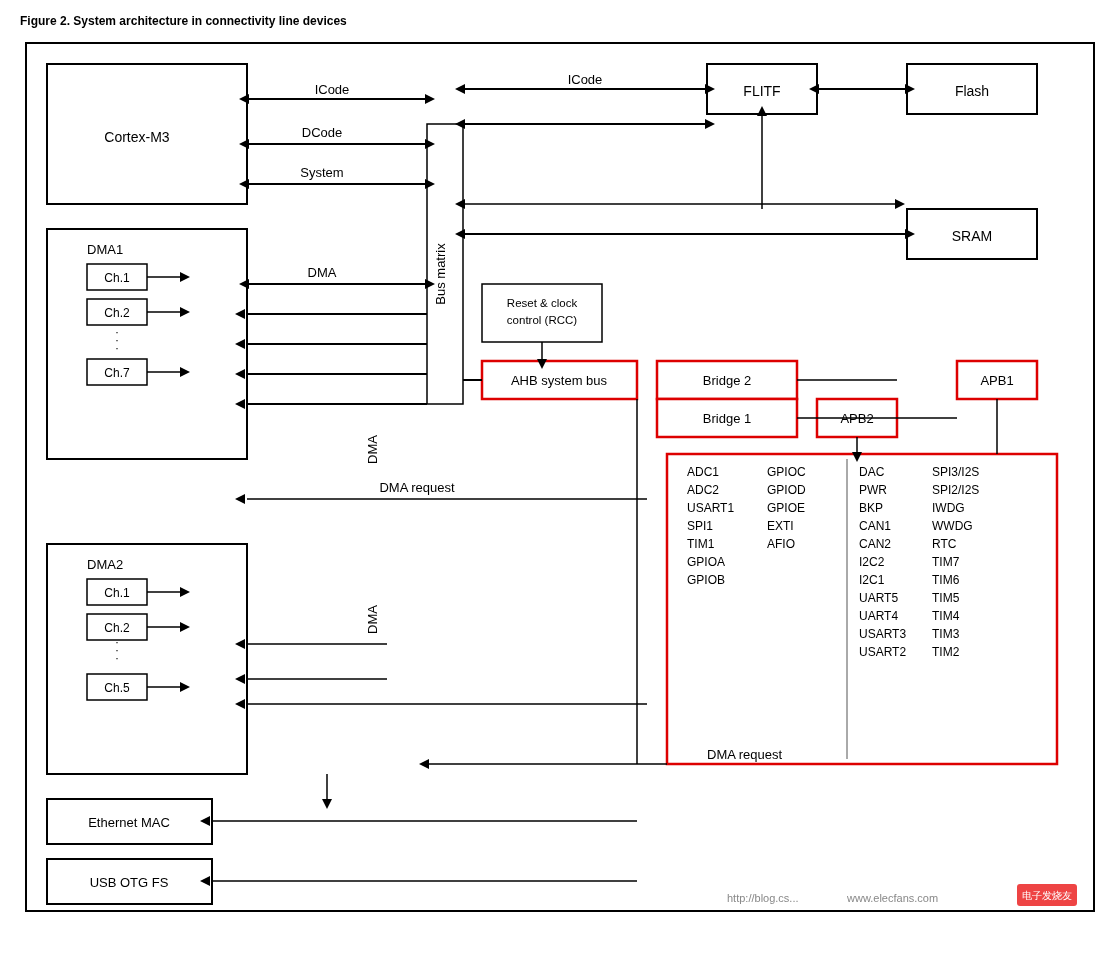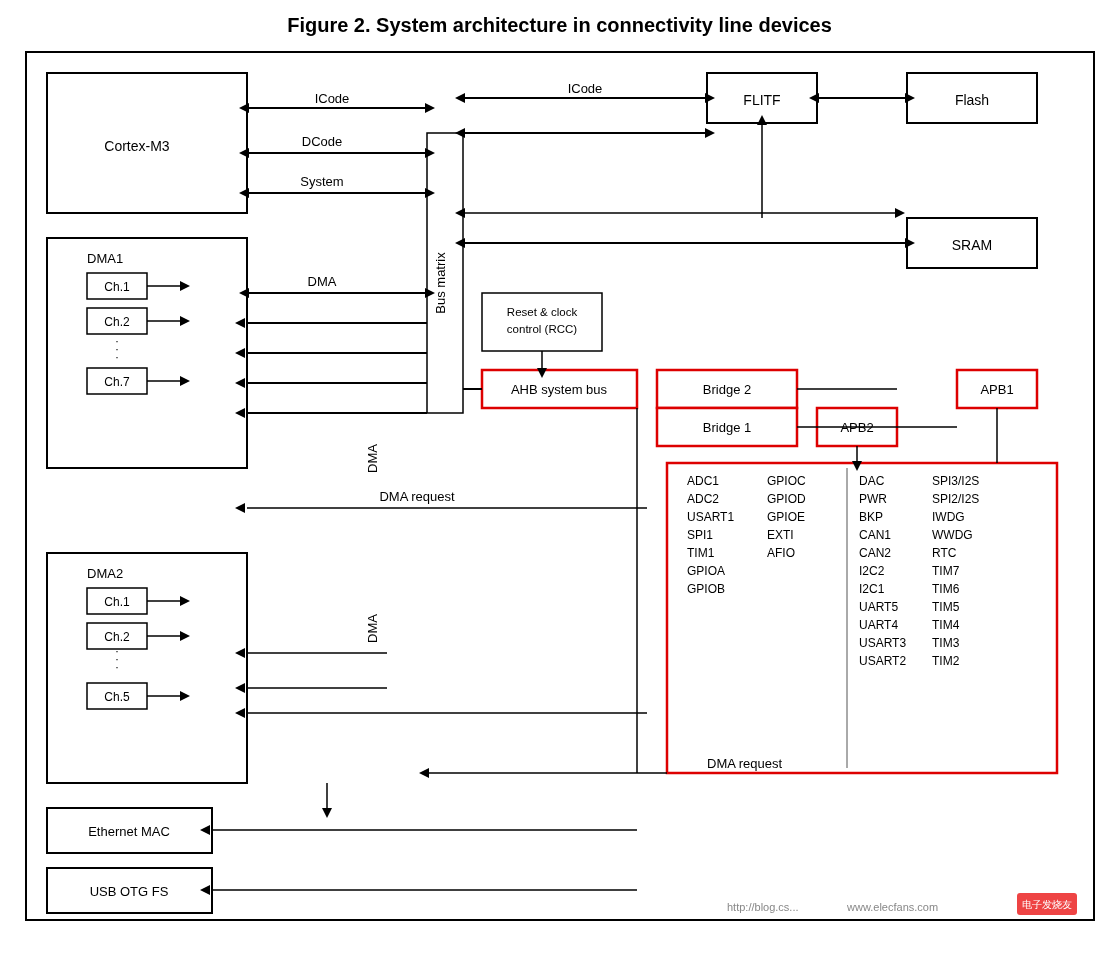--- a/index.html
+++ b/index.html
@@ -13,23 +13,23 @@
       overflow: hidden;
     }
     .page-container {
       width: 1119px;
       min-height: 960px;
       background: #fff;
       position: relative;
       padding: 10px 20px;
     }
     .title {
-      text-align: center;
+      text-align: left;
       font-weight: bold;
-      font-size: 20px;
+      font-size: 12px;
       margin-bottom: 14px;
       margin-top: 4px;
     }
     .diagram-area {
       position: relative;
       width: 1070px;
       height: 870px;
       margin: 0 auto;
       border: 2px solid #000;
     }

